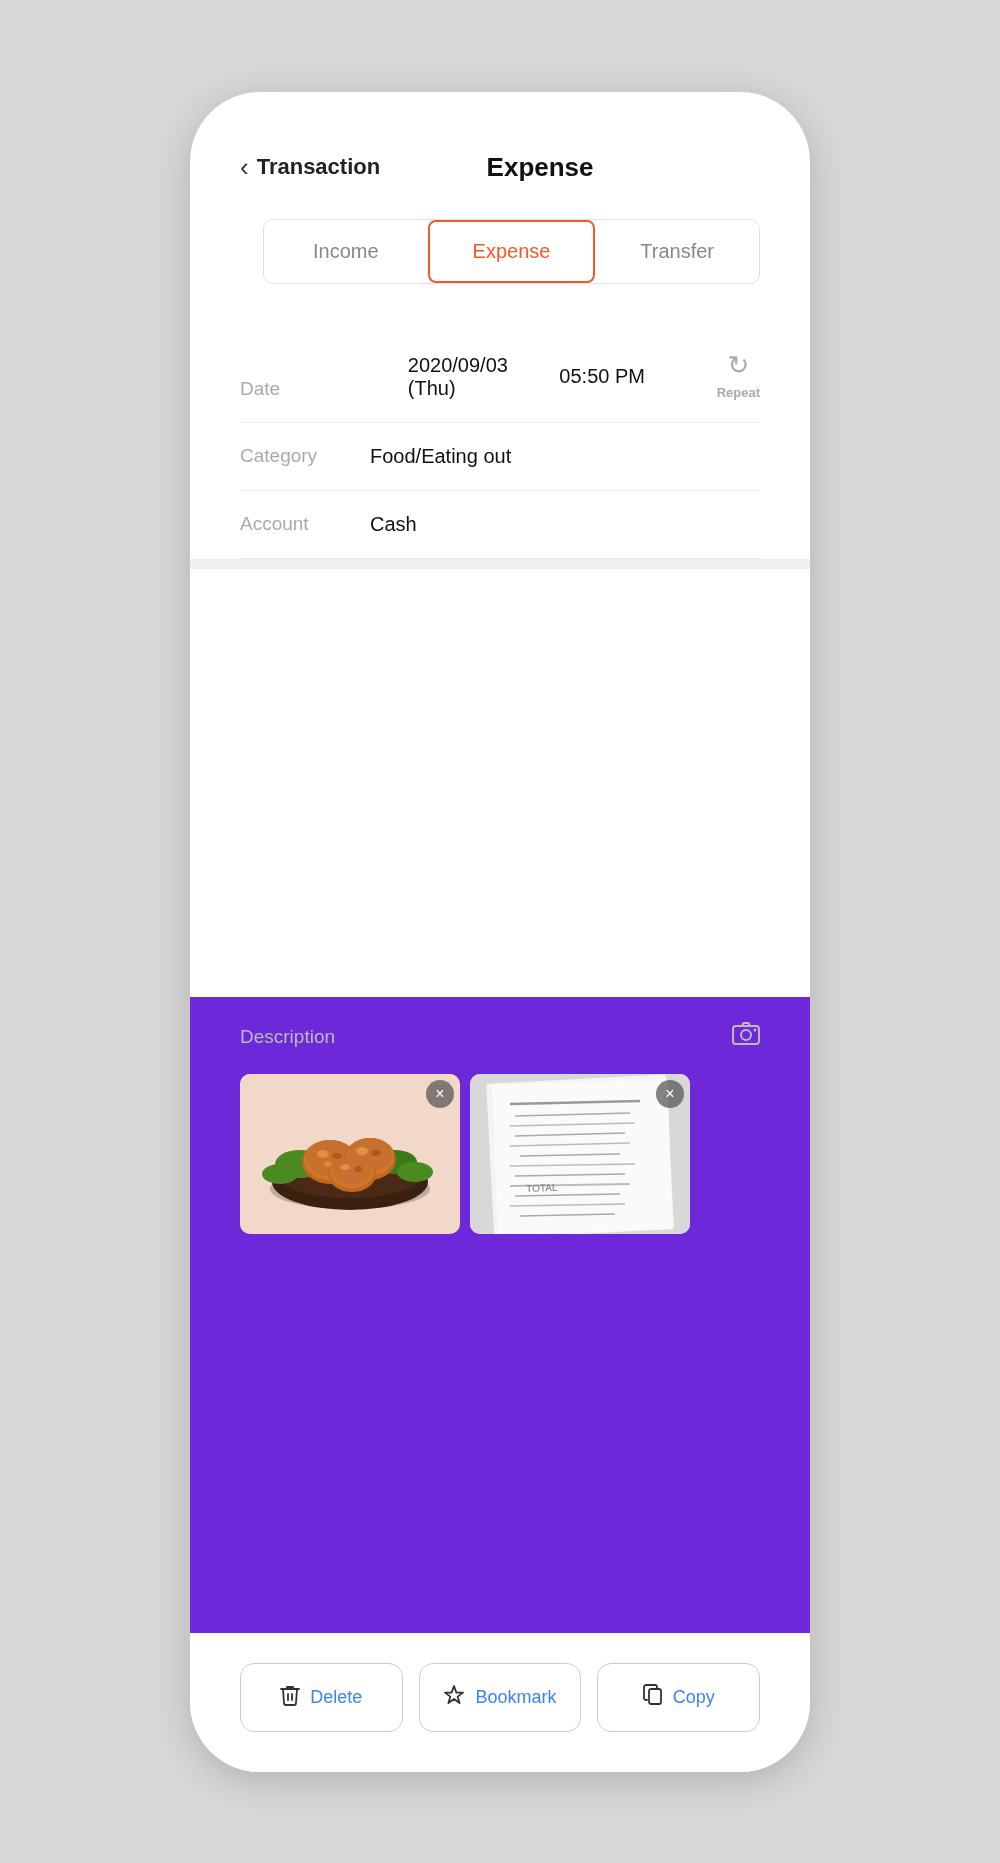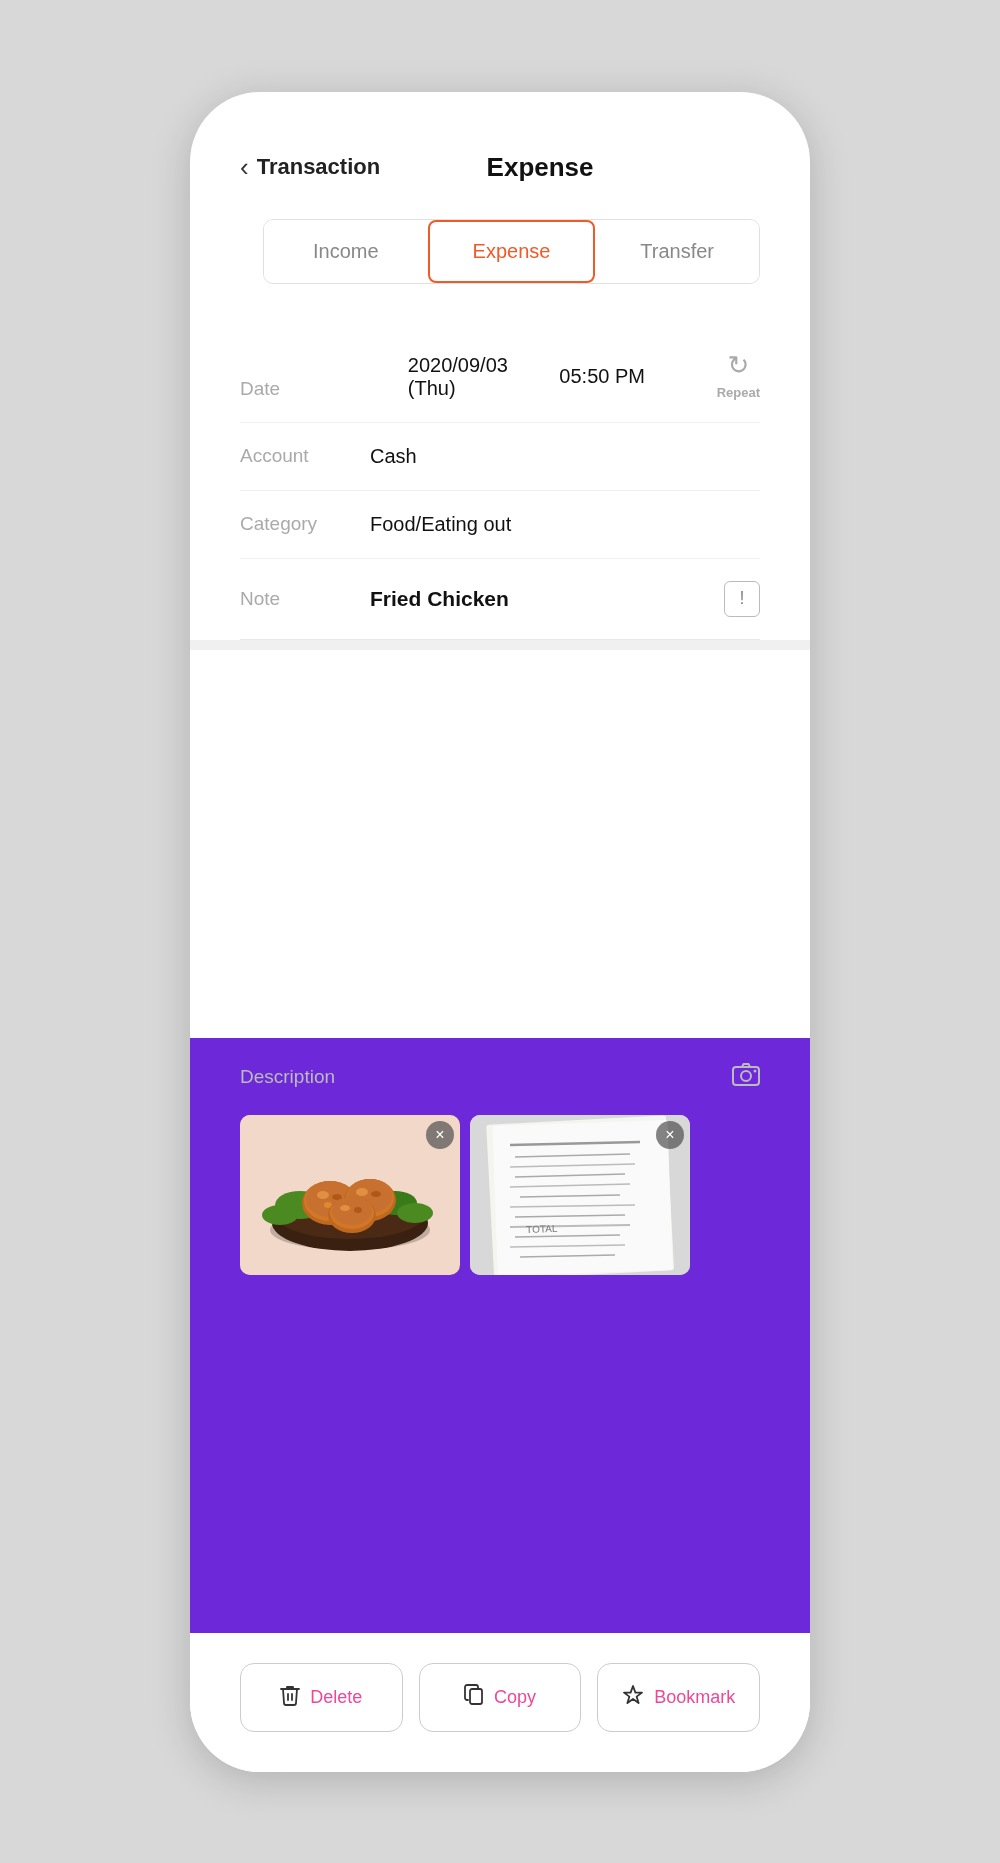--- a/index.html
+++ b/index.html
@@ -264,21 +264,21 @@
       flex: 1;
       display: flex;
       align-items: center;
       justify-content: center;
       gap: 10px;
       padding: 20px 0;
       border: 1.5px solid #ccc;
       border-radius: 14px;
       background: #fff;
       font-size: 18px;
-      color: #ec4899;
+      color: #3b82f6;
       cursor: pointer;
       font-weight: 400;
     }
     .action-btn-icon {
       font-size: 20px;
       color: #333;
     }
 
     
     .section-divider {
@@ -315,37 +315,30 @@
           <span class="form-value">2020/09/03 (Thu)</span>
           <span class="form-value">05:50 PM</span>
         </div>
         <div class="repeat-btn">
           <span class="repeat-icon">↻</span>
           <span style="font-size:13px;color:#aaa;font-weight:bold;">Repeat</span>
         </div>
       </div>
 
       <div class="form-row">
+        <span class="form-label">Category</span>
+        <span class="form-value">Food/Eating out</span>
+      </div>
+
+      <div class="form-row">
         <span class="form-label">Account</span>
         <span class="form-value">Cash</span>
       </div>
 
-      <div class="form-row">
-        <span class="form-label">Category</span>
-        <span class="form-value">Food/Eating out</span>
-      </div>
-
-
-      <div class="form-row">
-        <span class="form-label">Note</span>
-        <span class="form-value note">Fried Chicken</span>
-        <div class="note-icon">
-          <span>!</span>
-        </div>
-      </div>
+
     </div>
 
     <div class="section-divider"></div>
 
   </div>
 
   <div class="description-section">
     <div class="description-header">
       <span class="description-placeholder">Description</span>
       <span class="camera-icon">
@@ -436,30 +429,30 @@
         <svg width="20" height="22" viewBox="0 0 20 22" fill="none" xmlns="http://www.w3.org/2000/svg">
           <path d="M1 5h18M7 5V3h6v2M3 5l1 14a2 2 0 002 2h8a2 2 0 002-2L17 5" stroke="#333" stroke-width="1.8" stroke-linecap="round" stroke-linejoin="round"></path>
           <line x1="8" y1="10" x2="8" y2="16" stroke="#333" stroke-width="1.8" stroke-linecap="round"></line>
           <line x1="12" y1="10" x2="12" y2="16" stroke="#333" stroke-width="1.8" stroke-linecap="round"></line>
         </svg>
       </span>
       <span>Delete</span>
     </button>
     <button class="action-btn">
       <span class="action-btn-icon">
+        <svg width="22" height="22" viewBox="0 0 22 22" fill="none" xmlns="http://www.w3.org/2000/svg">
+          <path d="M11 2l2.4 6.6H20l-5.4 4 2 6.5L11 15l-5.6 4.1 2-6.5L2 8.6h6.6z" stroke="#333" stroke-width="1.8" stroke-linejoin="round"></path>
+        </svg>
+      </span>
+      <span>Bookmark</span>
+    </button>
+    <button class="action-btn">
+      <span class="action-btn-icon">
         <svg width="20" height="22" viewBox="0 0 20 22" fill="none" xmlns="http://www.w3.org/2000/svg">
           <rect x="6" y="5" width="12" height="15" rx="2" stroke="#333" stroke-width="1.8"></rect>
           <path d="M4 16H3a2 2 0 01-2-2V3a2 2 0 012-2h9a2 2 0 012 2v1" stroke="#333" stroke-width="1.8" stroke-linecap="round"></path>
         </svg>
       </span>
       <span>Copy</span>
     </button>
-    <button class="action-btn">
-      <span class="action-btn-icon">
-        <svg width="22" height="22" viewBox="0 0 22 22" fill="none" xmlns="http://www.w3.org/2000/svg">
-          <path d="M11 2l2.4 6.6H20l-5.4 4 2 6.5L11 15l-5.6 4.1 2-6.5L2 8.6h6.6z" stroke="#333" stroke-width="1.8" stroke-linejoin="round"></path>
-        </svg>
-      </span>
-      <span>Bookmark</span>
-    </button>
   </div>
 
 </div>
 
 </body></html>

